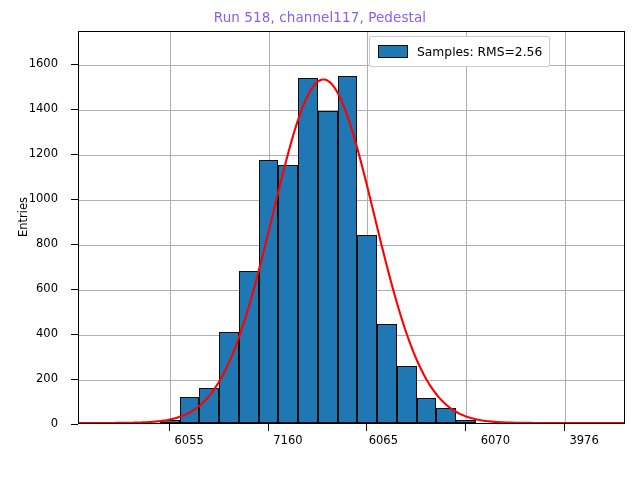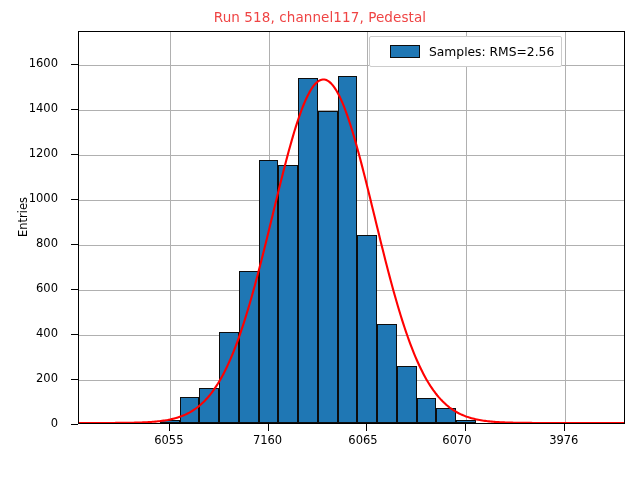--- a/index.html
+++ b/index.html
@@ -7,21 +7,21 @@
     width:640px;height:480px;
     background:#ffffff;
     font-family:"DejaVu Sans", sans-serif;
     overflow:hidden;
   }
   #figure{position:relative;width:640px;height:480px;}
 
   
   #chart-title{
     position:absolute;left:0;top:9px;width:640px;
-    text-align:center;font-size:13.5px;color:#ef4444;
+    text-align:center;font-size:13.5px;color:#8b5cf6;
     letter-spacing:.1px;
   }
 
   
   #plot-area{
     position:absolute;left:78px;top:31px;
     width:547px;height:393px;
     border:1.1px solid #000;
     box-sizing:border-box;
     overflow:hidden;
@@ -44,41 +44,41 @@
 
   
   .ytick-mark{position:absolute;left:71px;width:7px;height:1.1px;background:#000;}
   .ytick-label{
     position:absolute;right:582px;width:60px;
     text-align:right;font-size:11.5px;color:#000;
   }
   .xtick-mark{position:absolute;top:424px;width:1.1px;height:7px;background:#000;}
   .xtick-label{
     position:absolute;top:433px;width:70px;
-    text-align:center;font-size:11.5px;color:#000;
+    text-align:right;font-size:11.5px;color:#000;
   }
 
   
   #xlabel{
     position:absolute;left:0;top:454px;width:640px;
     text-align:center;font-size:11.5px;color:#000;
   }
   #ylabel{
     position:absolute;left:-77px;top:210px;width:200px;
     text-align:center;font-size:11.5px;color:#000;
     transform:rotate(-90deg);transform-origin:center center;
   }
 
   
   #legend{
     position:absolute;left:369px;top:36px;
     background:#ffffff;
     border:1px solid #cccccc;
     border-radius:2px;
-    padding:5px 7px 5px 18px;
+    padding:5px 7px 5px 6px;
     box-sizing:border-box;
     box-shadow:0 0 0 0 rgba(0,0,0,0);
   }
   .legend-row{
     display:flex;align-items:center;height:19px;
   }
   .legend-key{
     width:34px;height:19px;position:relative;flex:0 0 34px;margin-right:7px;
   }
   .swatch-patch{
@@ -162,21 +162,21 @@
       <div class="xtick-mark" style="left: 168.84px;"></div>
       <div class="xtick-mark" style="left: 267.57px;"></div>
       <div class="xtick-mark" style="left: 366.31px;"></div>
       <div class="xtick-mark" style="left: 465.05px;"></div>
       <div class="xtick-mark" style="left: 563.78px;"></div>
     </div>
   <div id="xtick-labels">
       <div class="xtick-label" style="left: 133.84px;">6055</div>
       <div class="xtick-label" style="left: 232.57px;">7160</div>
       <div class="xtick-label" style="left: 328px;">6065</div>
-      <div class="xtick-label" style="left: 422px;">6070</div>
+      <div class="xtick-label" style="left: 440px;">6070</div>
       <div class="xtick-label" style="left: 528.78px;">3976</div>
     </div>
 
   <div id="ylabel">Entries</div>
 
   <div id="legend">
     <div class="legend-row">
       <span class="legend-key">
         <span class="swatch-patch"></span>
       </span>

